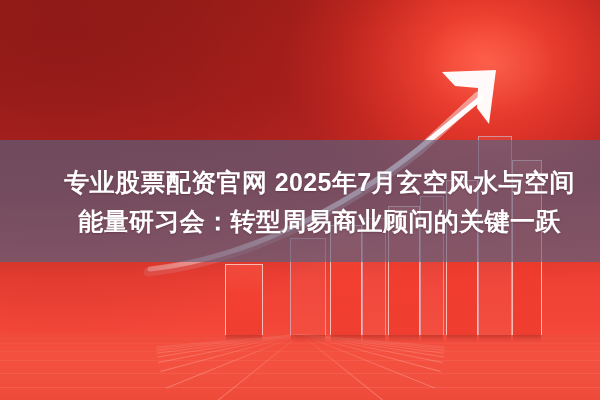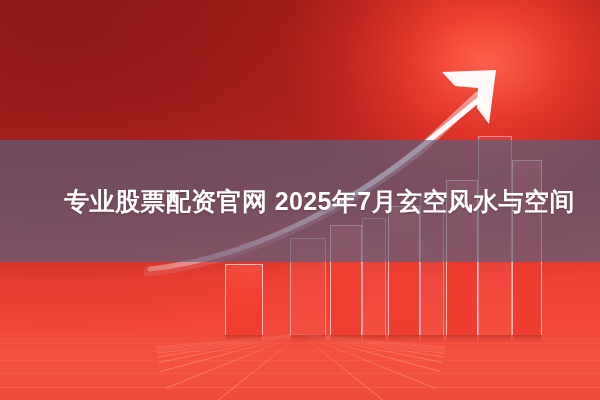--- a/index.html
+++ b/index.html
@@ -238,15 +238,16 @@
 
     <path d="M 148 272 C 240 262, 340 214, 420 150 L 478 96" fill="none" stroke="url(#arrowGradSoft)" stroke-width="9" stroke-linecap="round" opacity="0.55"></path>
 
     <path d="M 150 269 C 242 259, 342 211, 421 147 L 481 98" fill="none" stroke="url(#arrowGrad)" stroke-width="5.2" stroke-linecap="round"></path>
 
     <path d="M 442 72 L 496 70 L 489 124 L 477 108 L 478 88 L 455 86 Z" fill="#ffffff" opacity="0.97"></path>
   </svg>
 
   <div id="title-band">
     <div class="tline l1">专业股票配资官网 2025年7月玄空风水与空间</div>
+    <div class="tline l2">能量研习会：转型周易商业顾问的关键一跃</div>
   </div>
 
 </div>
 
 </body></html>

